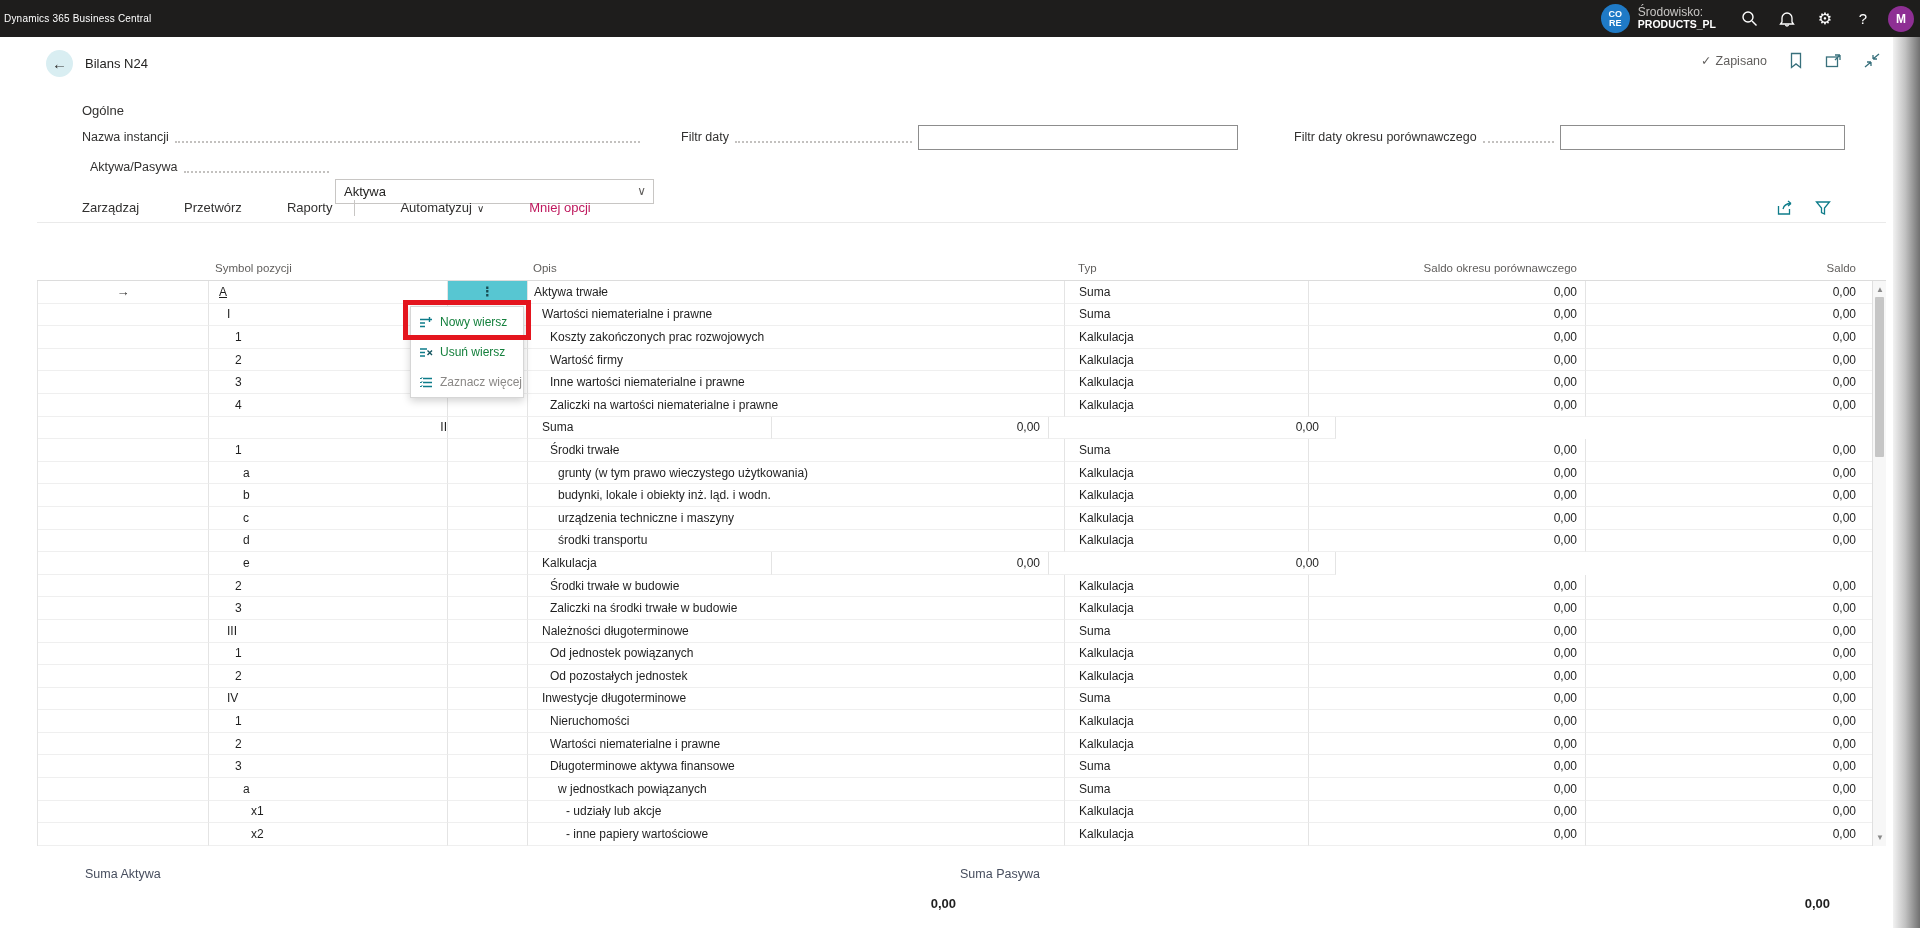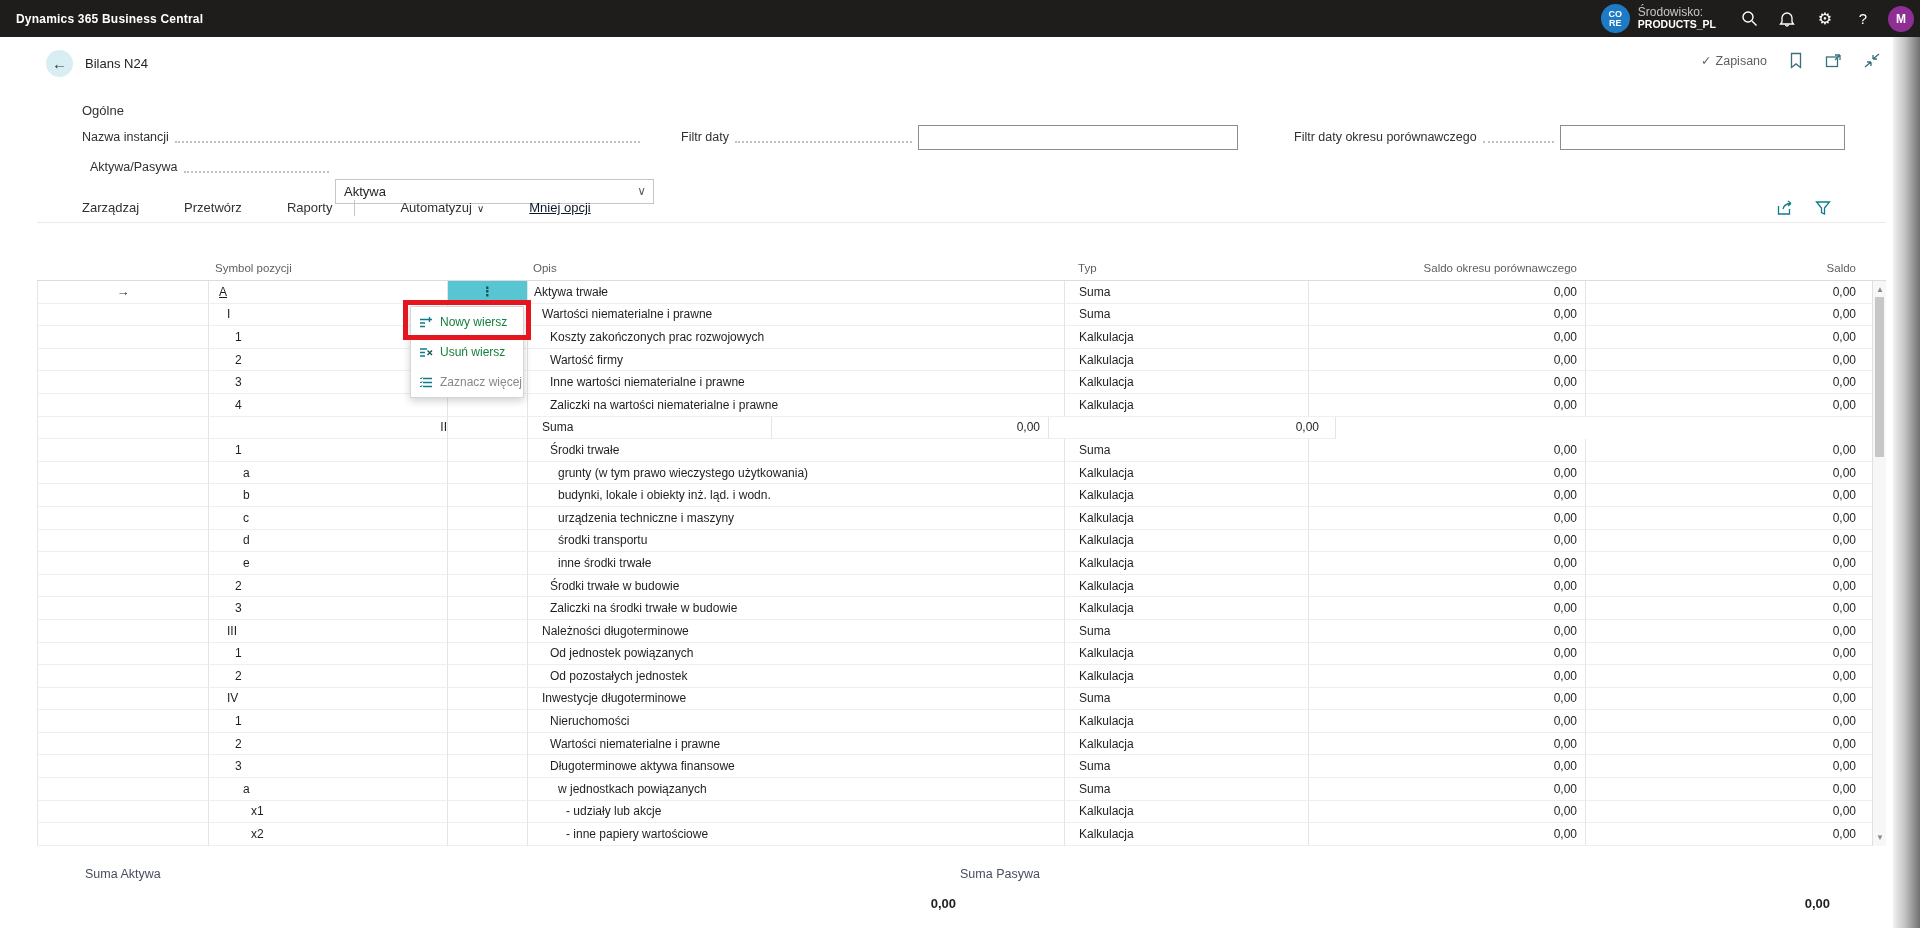--- a/index.html
+++ b/index.html
@@ -3,21 +3,21 @@
 <meta charset="utf-8">
 <style>
   * { box-sizing: border-box; margin: 0; padding: 0; }
   html,body { width:1920px; height:928px; background:#fff; overflow:hidden;
     font-family:"Liberation Sans","DejaVu Sans",sans-serif; }
   #app { position:relative; width:1920px; height:928px; background:#fff; }
 
   
   .topbar { position:absolute; left:0; top:0; width:1920px; height:37px; background:#1e1d1c;
     display:flex; align-items:center; color:#fff; z-index:40; }
-  .topbar-title { font-size:12px; font-weight:bold; margin-left:16px; letter-spacing:.2px; }
+  .topbar-title { font-size:10px; font-weight:normal; margin-left:4px; letter-spacing:.2px; }
   .topbar-right { position:absolute; right:6px; top:0; height:37px; display:flex; align-items:center; }
   .env-group { display:flex; align-items:center; margin-right:14px; cursor:pointer; }
   .env-badge { width:29px; height:29px; border-radius:50%; background:#1f7ac6; color:#fff;
     display:flex; flex-direction:column; align-items:center; justify-content:center;
     font-size:9px; font-weight:bold; line-height:9px; }
   .env-text { margin-left:8px; display:flex; flex-direction:column; }
   .env-label { font-size:12px; color:#c8c6c4; line-height:11px;}
   .env-name { font-size:10.5px; color:#fff; font-weight:bold; line-height:12px;}
   .tb-icon { width:38px; height:37px; display:flex; align-items:center; justify-content:center;
     color:#fff; cursor:pointer; }
@@ -52,21 +52,21 @@
   .sel-value { flex:1; font-size:13px; color:#252423; padding:0 8px; }
   .sel-chev { color:#605e5c; font-size:12px; padding-right:7px; cursor:pointer; }
 
   
   .toolbar { position:absolute; left:37px; top:193px; width:1849px; height:30px;
     display:flex; align-items:center; border-bottom:1px solid #eaeaea; }
   .tb-item { font-size:13px; color:#323130; margin-left:45px; cursor:pointer; white-space:nowrap; }
   .tb-item:first-child { margin-left:45px; }
   .tb-sep { width:1px; height:16px; background:#c8c6c4; margin-left:22px; }
   .tb-chev { font-size:10px; color:#323130; margin-left:5px; }
-  .tb-muted { color:#0f172a;text-decoration:underline; }
+  .tb-muted { color:#be185d; }
   .toolbar-icons { position:absolute; right:55px; display:flex; gap:20px; }
   .toolbar-icons svg { cursor:pointer; }
 
   
   .grid { position:absolute; left:37px; top:250px; width:1849px; }
   .thead { display:flex; height:31px; align-items:flex-end; padding-bottom:6px;
     border-bottom:1px solid #dcdcdc; font-size:11.5px; color:#605e5c; }
   .th { white-space:nowrap; }
   .tbody { border-left:1px solid #e4e4e4; }
   .tr { display:flex; height:22.6px; }
@@ -520,23 +520,20 @@
         <div class="tr">
       <div class="td c-ind">
             <span class="arrow"></span>
           </div>
       <div class="td c-sym" style="padding-left: 34px;">
             <span class="sym-text">e</span>
           </div>
       <div class="td c-menu">
             <span class="dots"></span>
           </div>
-      <div class="td c-opis" style="padding-left: 30px;">
-            <span class="opis-text">inne środki trwałe</span>
-          </div>
       <div class="td c-typ">
             <span class="typ-text">Kalkulacja</span>
           </div>
       <div class="td c-spor">
             <span class="spor-text">0,00</span>
           </div>
       <div class="td c-saldo">
             <span class="saldo-text">0,00</span>
           </div>
     </div>

